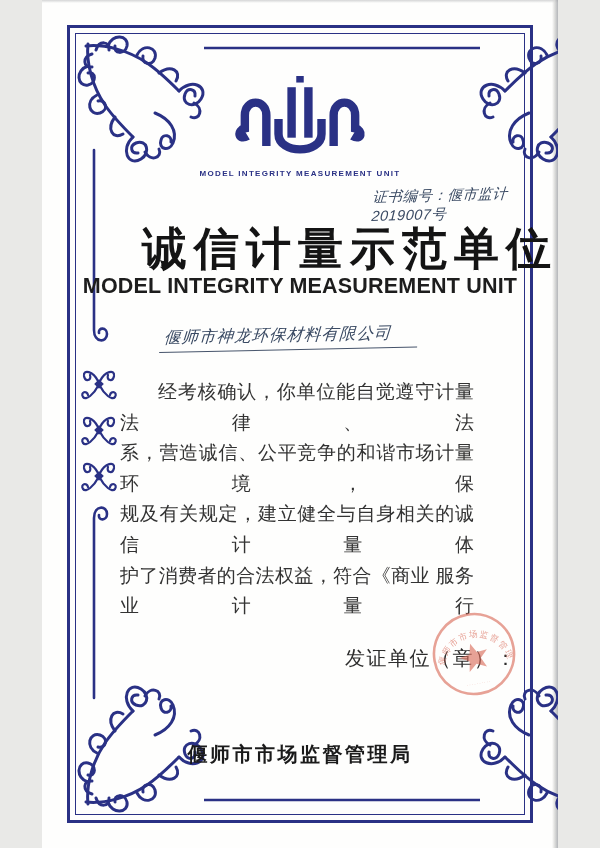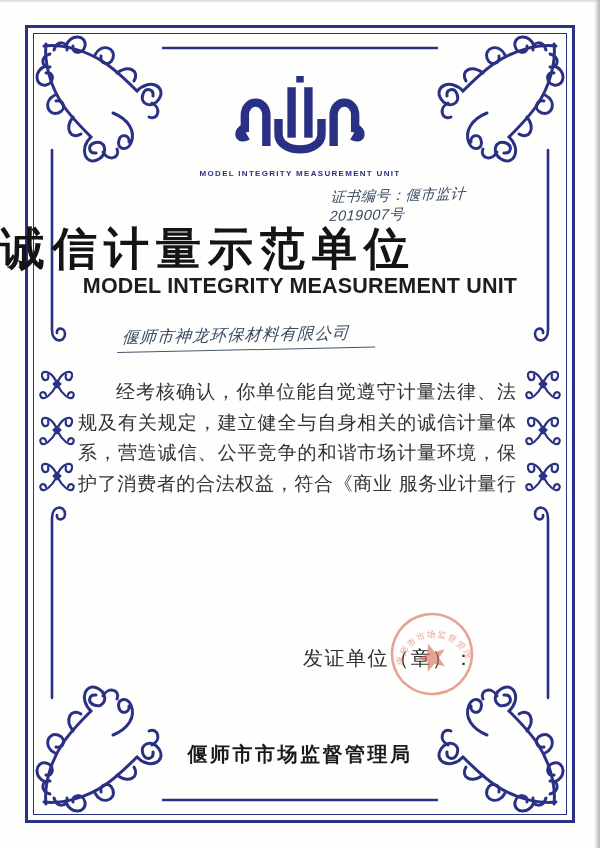--- a/index.html
+++ b/index.html
@@ -1,17 +1,17 @@
 <!DOCTYPE html>
 <html><head>
 <meta charset="utf-8">
 <style>
   html,body{margin:0;padding:0;background:#e9e9e7;}
   .page{
-    position:relative;width:600px;height:848px;margin:0 auto;
+    position:relative;width:516px;height:848px;margin:0 auto;
     background:#fefefd;overflow:hidden;
     font-family:"Liberation Sans","DejaVu Sans",sans-serif;
   }
   
   .edge-right{position:absolute;top:0;right:0;bottom:0;width:6px;
     background:linear-gradient(to left,#9b9ea3,#d8d8d6 60%,rgba(255,255,255,0));
     opacity:.75;pointer-events:none;}
   .edge-top{position:absolute;top:0;left:0;right:0;height:3px;
     background:linear-gradient(to bottom,#b9babc,rgba(255,255,255,0));opacity:.6;}
   
@@ -23,21 +23,21 @@
   .logo-caption{margin-top:3px;font-size:8px;font-weight:bold;color:#2a3185;
     letter-spacing:1.3px;}
   
   .handwriting{font-style:italic;color:#3a4a63;transform-origin:left center;}
   .cert-no{position:absolute;top:188px;left:330px;width:190px;font-size:14.5px;
     transform:rotate(-1.6deg) skewX(-5deg);letter-spacing:.5px;}
   .company{position:absolute;top:327px;left:118px;font-size:16.5px;
     padding:0 26px 3px 4px;border-bottom:1.6px solid #46546b;
     transform:rotate(-1.2deg) skewX(-5deg);letter-spacing:1px;}
   
-  .title{position:absolute;top:219px;left:0;width:100%;text-align:left;
+  .title{position:absolute;top:219px;left:0;width:100%;text-align:right;
     font-family:"Liberation Serif","DejaVu Serif",serif;font-weight:bold;
     font-size:45px;letter-spacing:7px;color:#141414;white-space:nowrap;}
   .subtitle{position:absolute;top:274px;left:0;width:100%;text-align:center;
     font-size:21.5px;font-weight:800;letter-spacing:.2px;color:#1d1d1d;}
   
   .body-text{position:absolute;left:78px;right:84px;top:377px;
     font-size:19px;line-height:30.6px;color:#333;}
   .body-text .line{text-align:justify;text-align-last:justify;}
   .body-text .line.first{text-indent:2em;}
   .body-text .line.last{text-align-last:left;}
@@ -120,22 +120,22 @@
 
   <div class="handwriting cert-no">证书编号：偃市监计2019007号</div>
 
   <div class="title">诚信计量示范单位</div>
   <div class="subtitle">MODEL INTEGRITY MEASUREMENT UNIT</div>
 
   <div class="handwriting company">偃师市神龙环保材料有限公司</div>
 
   <div class="body-text">
     <div class="line first">经考核确认，你单位能自觉遵守计量法律、法</div>
+    <div class="line">系，营造诚信、公平竞争的和谐市场计量环境，保</div>
     <div class="line">规及有关规定，建立健全与自身相关的诚信计量体</div>
-    <div class="line">系，营造诚信、公平竞争的和谐市场计量环境，保</div>
     <div class="line">护了消费者的合法权益，符合《商业 服务业计量行</div>
   </div>
 
   <div class="issuer">发证单位（章）：</div>
 
   <svg class="seal" width="96" height="96" viewBox="0 0 96 96" aria-hidden="true">
     <g transform="rotate(-10 48 48)" opacity="0.62">
       <circle cx="48" cy="48" r="40" fill="none" stroke="#d96a58" stroke-width="2.6"></circle>
       <path id="sealarc" d="M16 56 A33 33 0 0 1 80 56" fill="none"></path>
       <text font-size="8.5" fill="#d96a58" letter-spacing="1.5" font-family="Liberation Sans, sans-serif">

